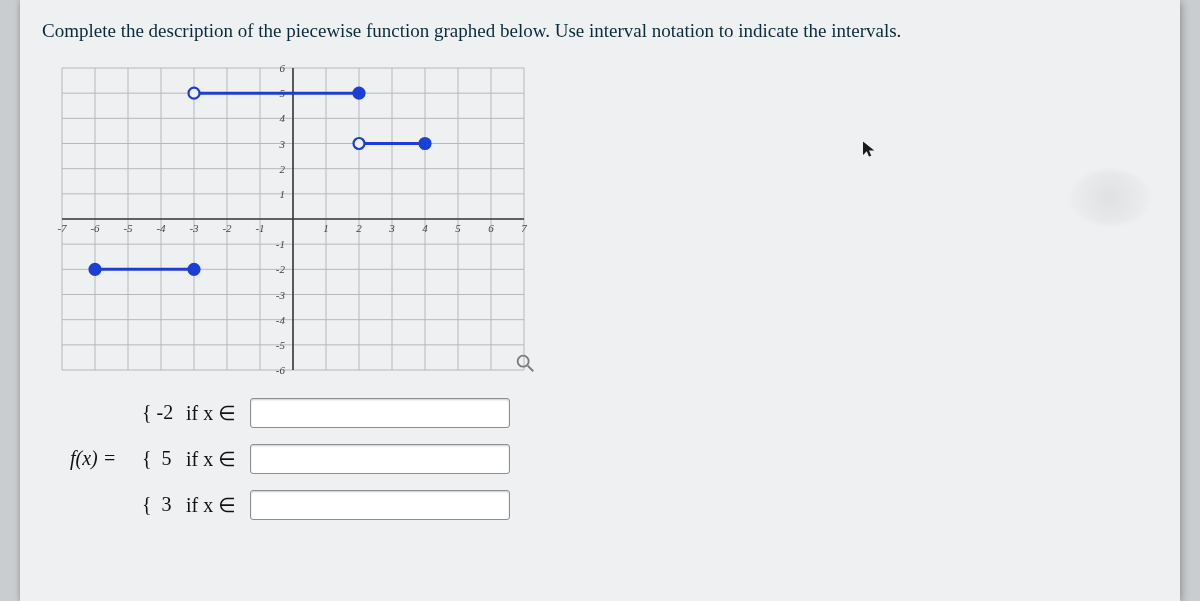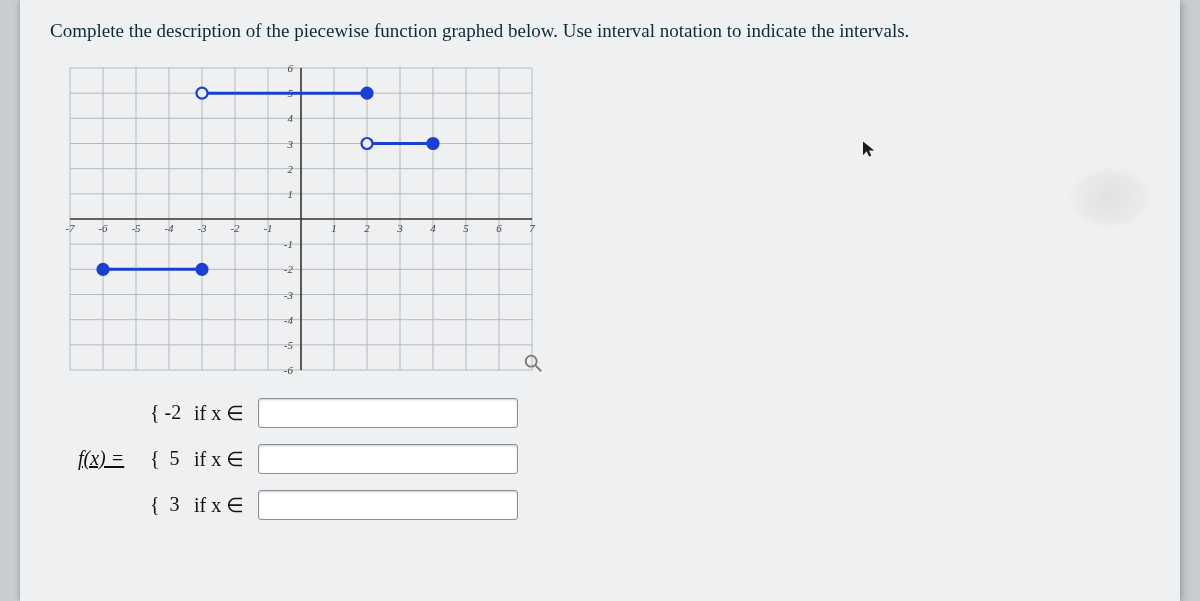--- a/index.html
+++ b/index.html
@@ -14,21 +14,21 @@
     position: relative;
   }
   .paper {
     position: absolute;
     left: 20px;
     top: 0;
     width: 1160px;
     height: 601px;
     background: #eef0f2;
     box-shadow: 2px 2px 8px rgba(0,0,0,0.25), -1px -1px 4px rgba(0,0,0,0.1);
-    padding: 18px 30px;
+    padding: 18px 22px;
     color: #0e2a38;
   }
   .prompt {
     font-size: 19px;
     line-height: 1.35;
     color: #0b2a38;
     margin-bottom: 10px;
   }
   .graph-wrap {
     position: relative;
@@ -49,21 +49,21 @@
   .answers {
     margin-top: 14px;
     margin-left: 28px;
     display: grid;
     grid-template-columns: 72px 44px 64px 270px;
     row-gap: 16px;
     align-items: center;
     font-size: 20px;
     color: #111;
   }
-  .answers .fx { font-style: italic; text-decoration: underline; }
+  .answers .fx { font-style: italic; }
   .answers input {
     height: 30px;
     border: 1px solid #8a8f94;
     border-radius: 3px;
     background: #fff;
     box-shadow: inset 0 1px 2px rgba(0,0,0,0.2);
     width: 260px;
     padding: 2px 6px;
     font-size: 16px;
   }

